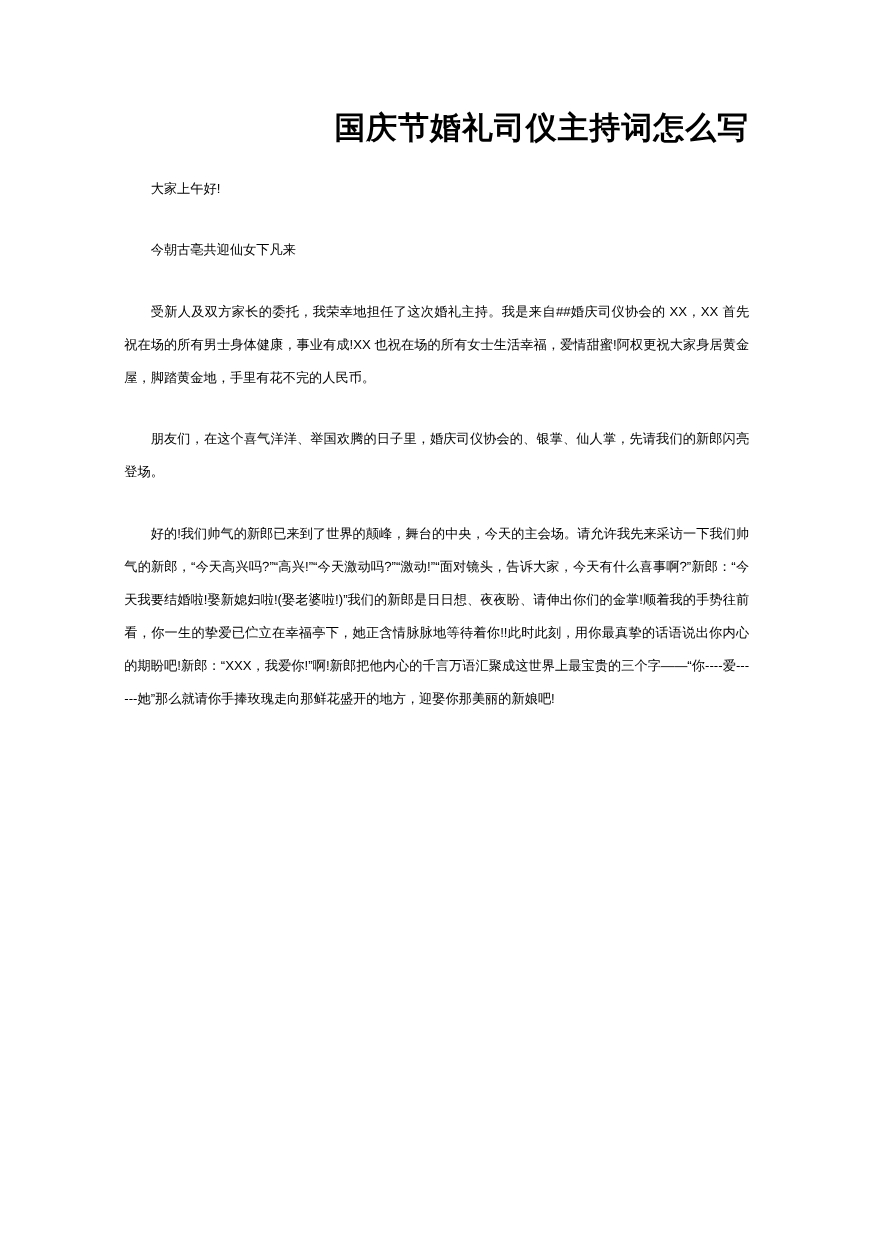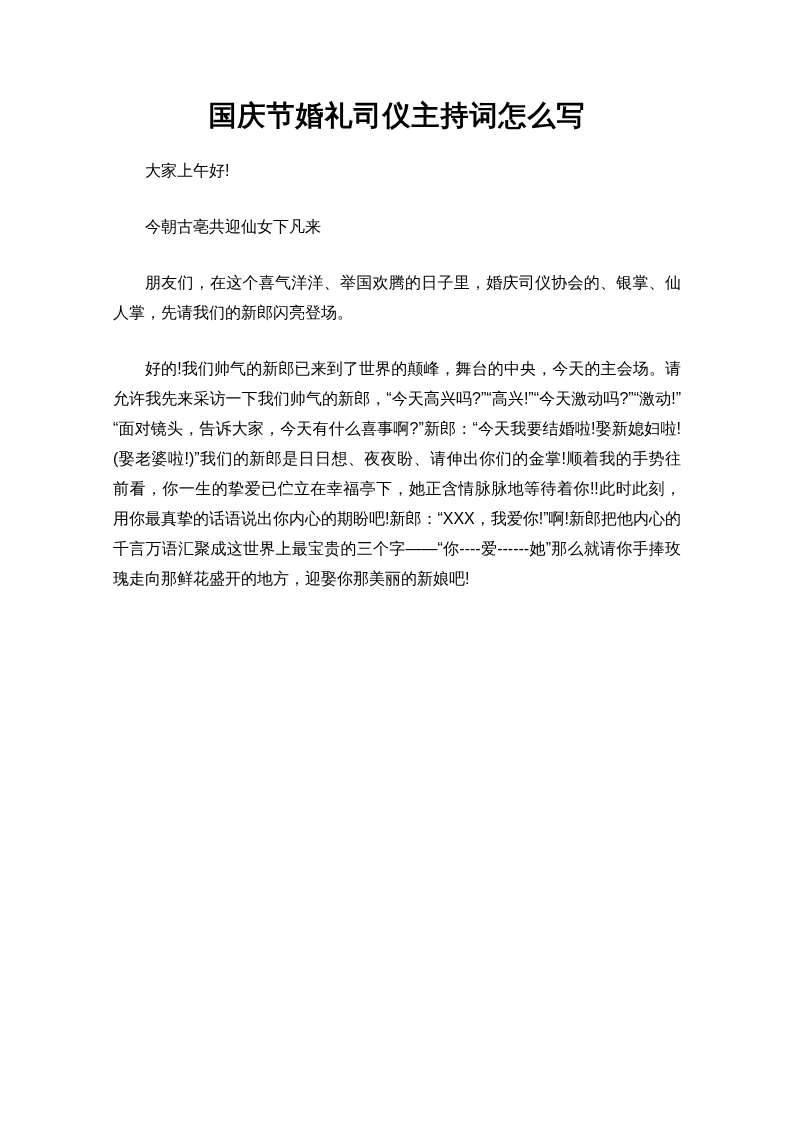--- a/index.html
+++ b/index.html
@@ -16,37 +16,38 @@
     color: #000000;
     padding: 96px 113px 40px 113px;
     overflow: hidden;
     font-family: "Liberation Sans", sans-serif;
   }
   .doc-title {
     margin: 0 0 20px 0;
     font-size: 28px;
     line-height: 40px;
     font-weight: 700;
-    text-align: center;
+    text-align: right;
     letter-spacing: 1px;
   }
   .doc-body p {
     margin: 0 0 26px 0;
-    font-size: 16px;
+    font-size: 12px;
     line-height: 30px;
     text-indent: 2em;
     text-align: justify;
     word-break: break-all;
   }
 </style>
 </head>
 <body>
 
 <div class="doc-page">
   <h1 class="doc-title">国庆节婚礼司仪主持词怎么写</h1>
 
   <main class="doc-body">
     <p>大家上午好!</p>
     <p>今朝古亳共迎仙女下凡来</p>
+    <p>受新人及双方家长的委托，我荣幸地担任了这次婚礼主持。我是来自##婚庆司仪协会的 XX，XX 首先祝在场的所有男士身体健康，事业有成!XX 也祝在场的所有女士生活幸福，爱情甜蜜!阿权更祝大家身居黄金屋，脚踏黄金地，手里有花不完的人民币。</p>
     <p>朋友们，在这个喜气洋洋、举国欢腾的日子里，婚庆司仪协会的、银掌、仙人掌，先请我们的新郎闪亮登场。</p>
     <p>好的!我们帅气的新郎已来到了世界的颠峰，舞台的中央，今天的主会场。请允许我先来采访一下我们帅气的新郎，“今天高兴吗?”“高兴!”“今天激动吗?”“激动!”“面对镜头，告诉大家，今天有什么喜事啊?”新郎：“今天我要结婚啦!娶新媳妇啦!(娶老婆啦!)”我们的新郎是日日想、夜夜盼、请伸出你们的金掌!顺着我的手势往前看，你一生的挚爱已伫立在幸福亭下，她正含情脉脉地等待着你!!此时此刻，用你最真挚的话语说出你内心的期盼吧!新郎：“XXX，我爱你!”啊!新郎把他内心的千言万语汇聚成这世界上最宝贵的三个字——“你----爱------她”那么就请你手捧玫瑰走向那鲜花盛开的地方，迎娶你那美丽的新娘吧!</p>
   </main>
 </div>
 
 </body></html>

